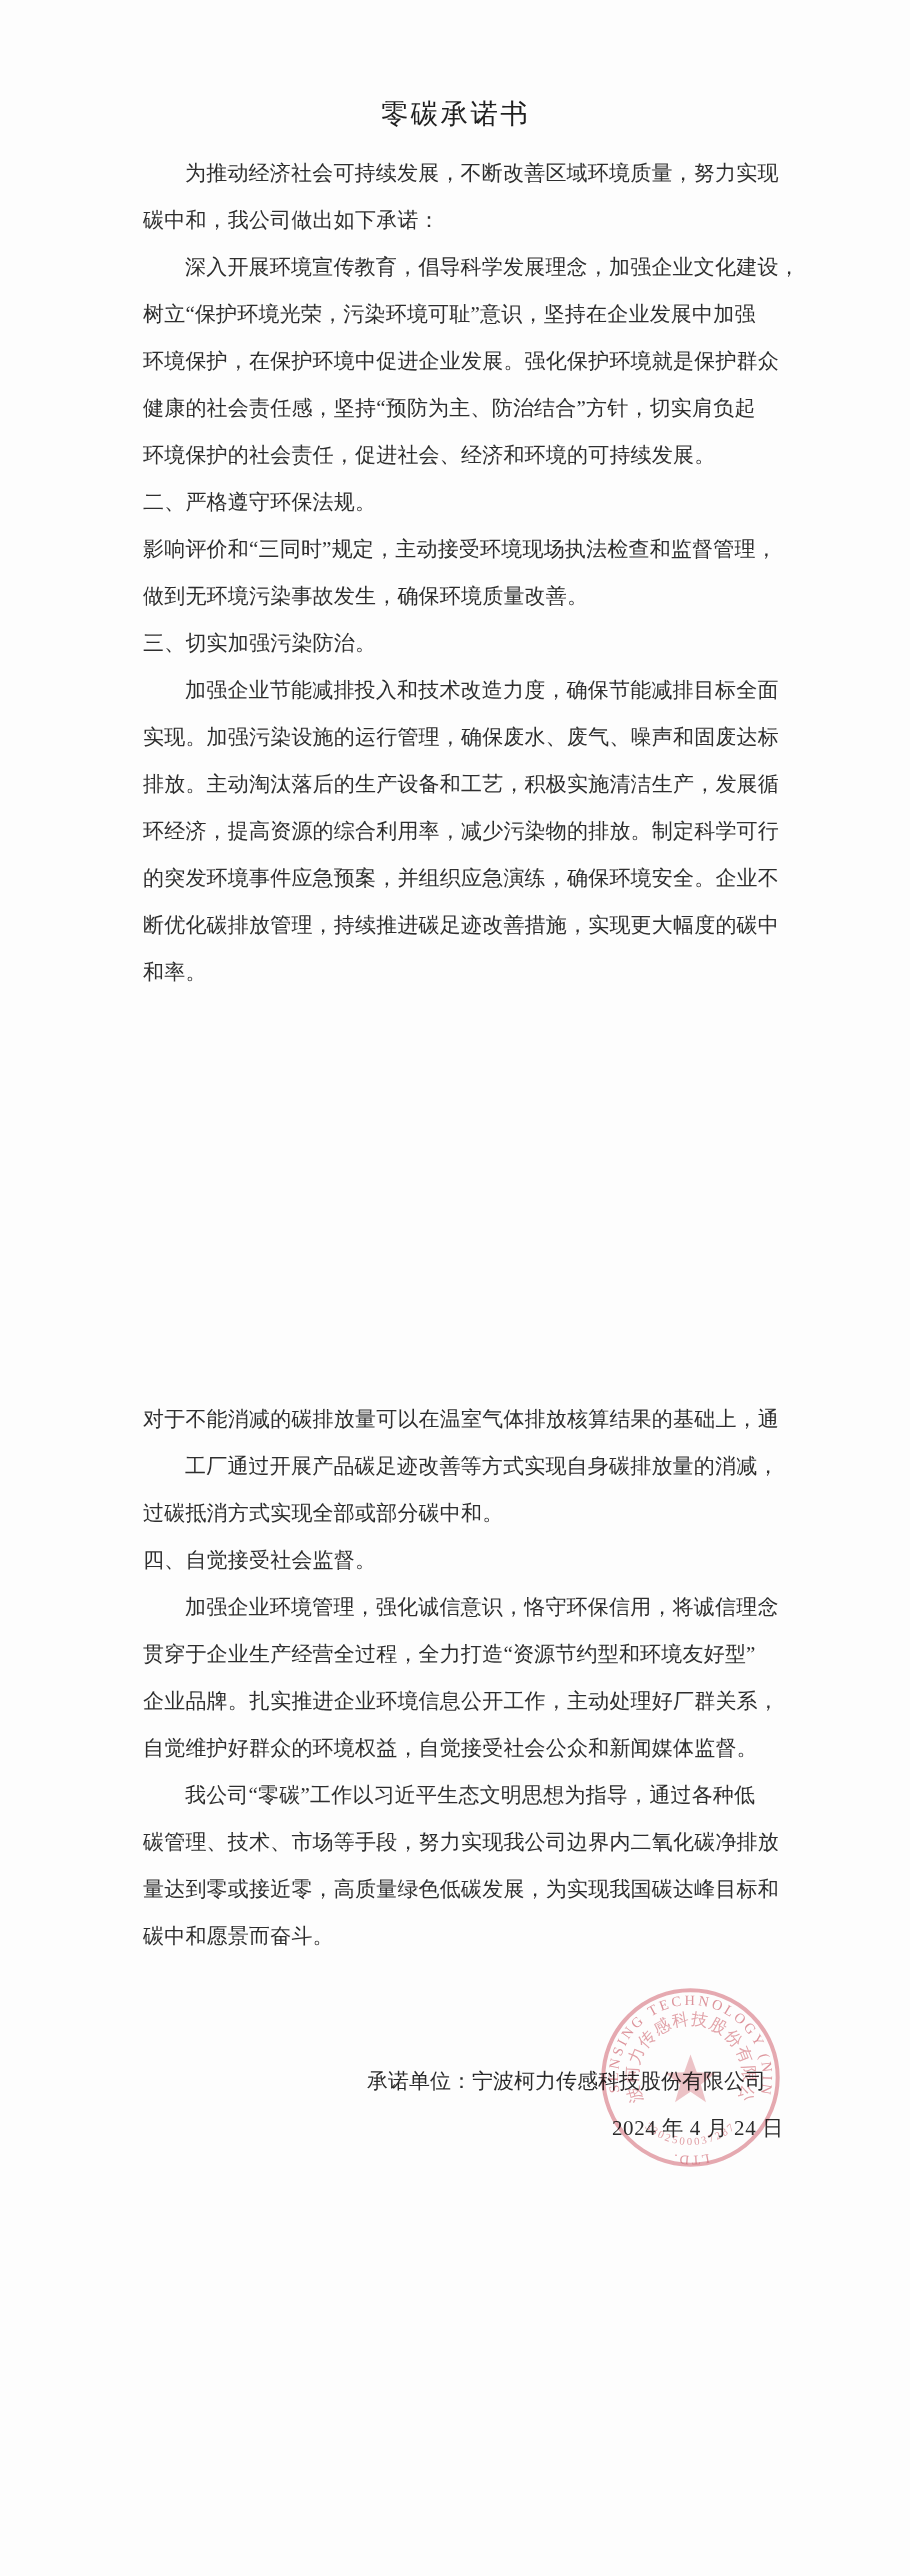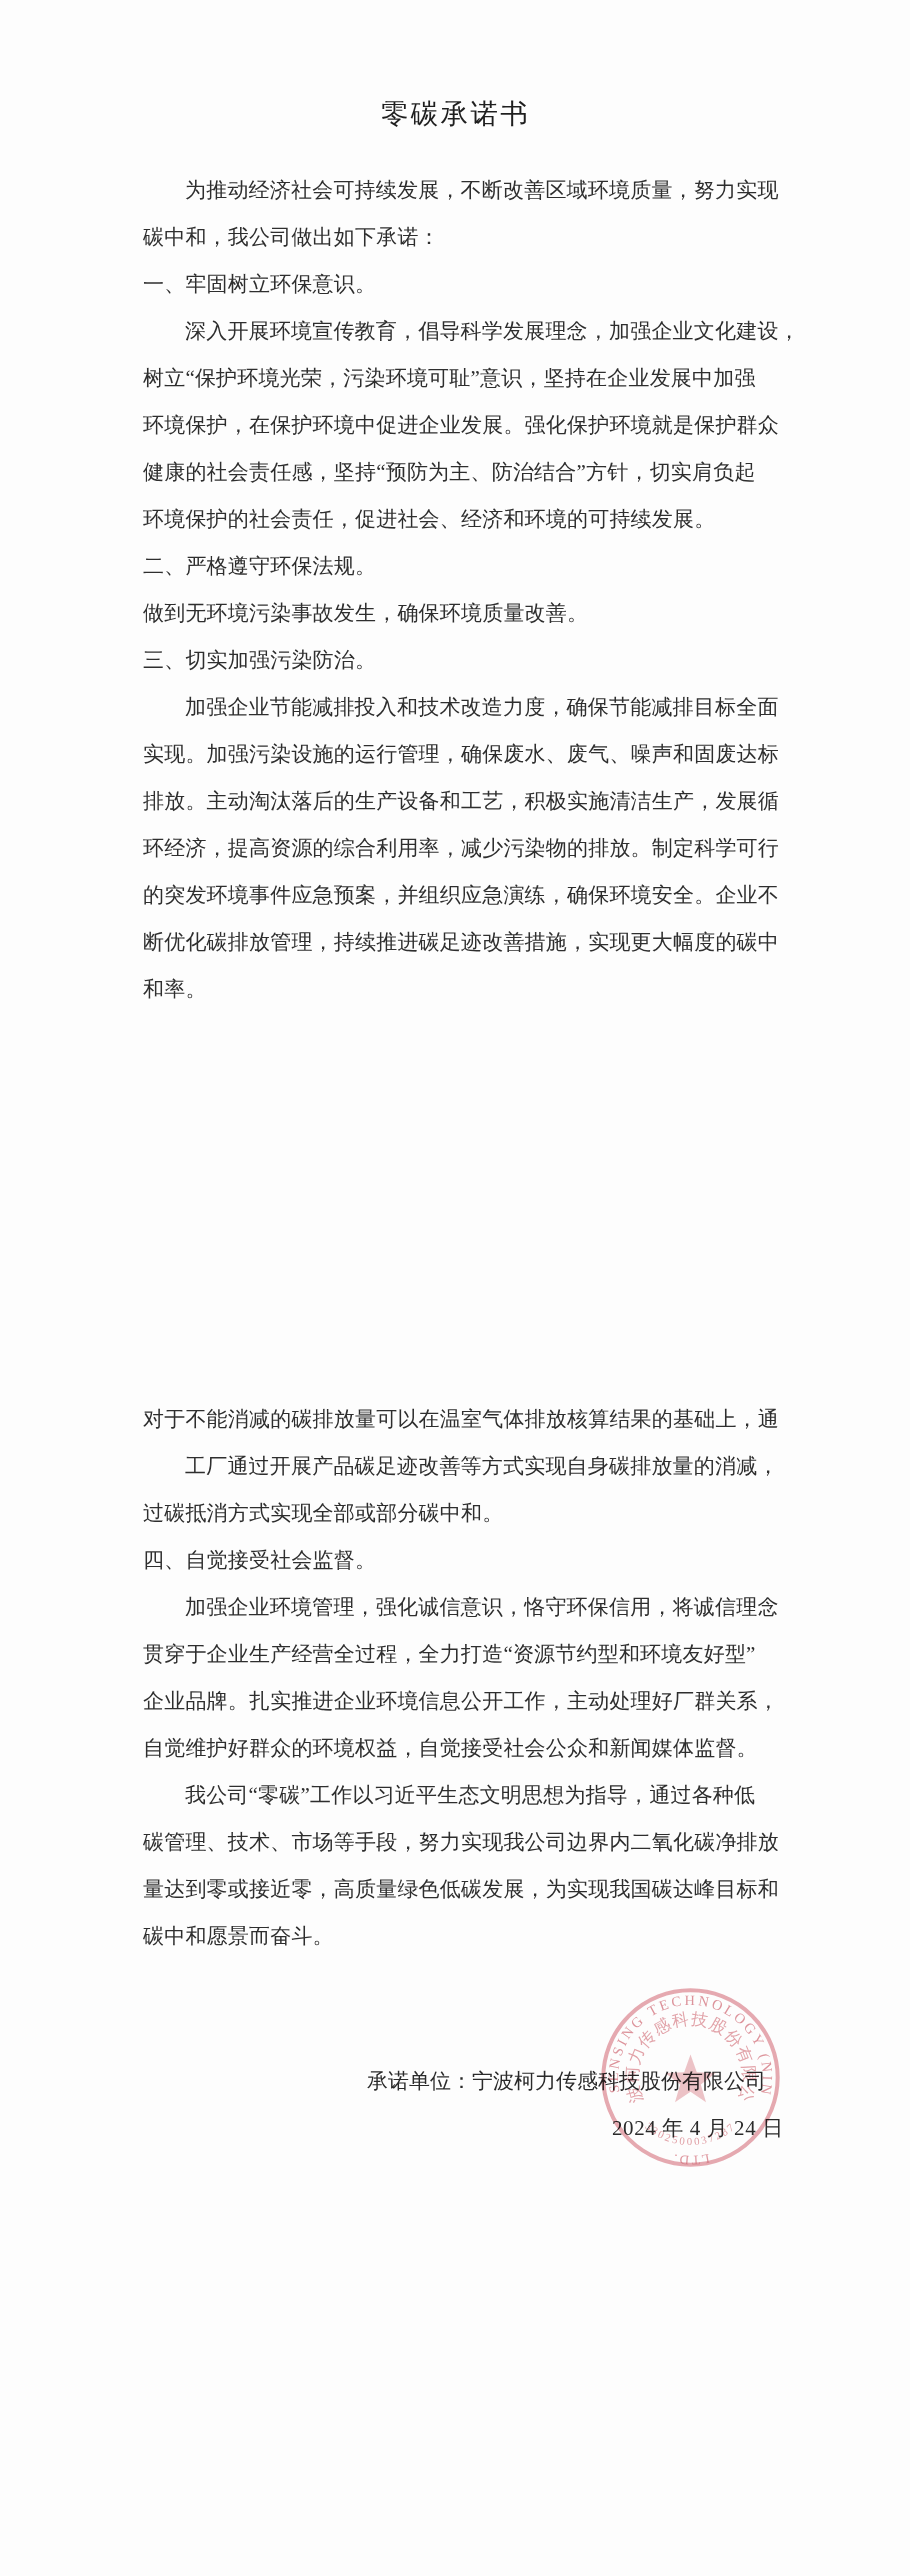--- a/index.html
+++ b/index.html
@@ -22,21 +22,21 @@
     font-size:27.5px;
     font-weight:400;
     letter-spacing:2.3px;
     color:#1f1f1f;
   }
   .body-block {
     position:absolute;
     left:143px;
     width:633px;
   }
-  .section-a { top:167px; }
+  .section-a { top:150px; }
   .section-b { top:1396px; }
   .body-line {
     height:47px;
     line-height:47px;
     font-size:21px;
     letter-spacing:0.2px;
     white-space:nowrap;
     color:#2e2e2e;
   }
   .body-line.indent { padding-left:42px; }
@@ -79,27 +79,27 @@
 </head>
 <body>
 
 <div class="page">
 
   <h1 class="doc-title">零碳承诺书</h1>
 
   <div class="body-block section-a">
       <div class="body-line indent">为推动经济社会可持续发展，不断改善区域环境质量，努力实现</div>
       <div class="body-line">碳中和，我公司做出如下承诺：</div>
-      <div class="body-line">一、牢固树立环保意识。</div>
       <div class="body-line indent">深入开展环境宣传教育，倡导科学发展理念，加强企业文化建设，</div>
       <div class="body-line">树立“保护环境光荣，污染环境可耻”意识，坚持在企业发展中加强</div>
       <div class="body-line">环境保护，在保护环境中促进企业发展。强化保护环境就是保护群众</div>
       <div class="body-line">健康的社会责任感，坚持“预防为主、防治结合”方针，切实肩负起</div>
       <div class="body-line">环境保护的社会责任，促进社会、经济和环境的可持续发展。</div>
       <div class="body-line">二、严格遵守环保法规。</div>
+      <div class="body-line">影响评价和“三同时”规定，主动接受环境现场执法检查和监督管理，</div>
       <div class="body-line">做到无环境污染事故发生，确保环境质量改善。</div>
       <div class="body-line">三、切实加强污染防治。</div>
       <div class="body-line indent">加强企业节能减排投入和技术改造力度，确保节能减排目标全面</div>
       <div class="body-line">实现。加强污染设施的运行管理，确保废水、废气、噪声和固废达标</div>
       <div class="body-line">排放。主动淘汰落后的生产设备和工艺，积极实施清洁生产，发展循</div>
       <div class="body-line">环经济，提高资源的综合利用率，减少污染物的排放。制定科学可行</div>
       <div class="body-line">的突发环境事件应急预案，并组织应急演练，确保环境安全。企业不</div>
       <div class="body-line">断优化碳排放管理，持续推进碳足迹改善措施，实现更大幅度的碳中</div>
       <div class="body-line">和率。</div>
     </div>

